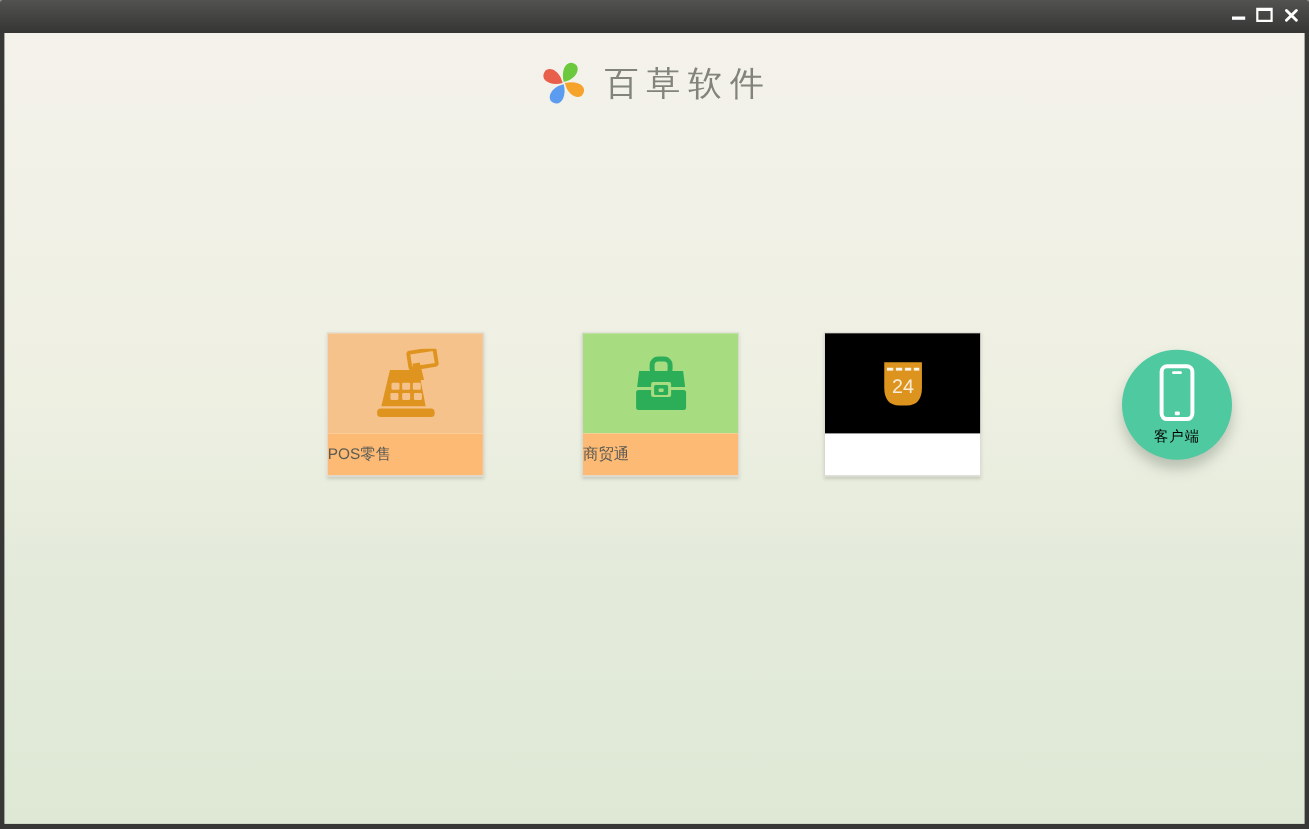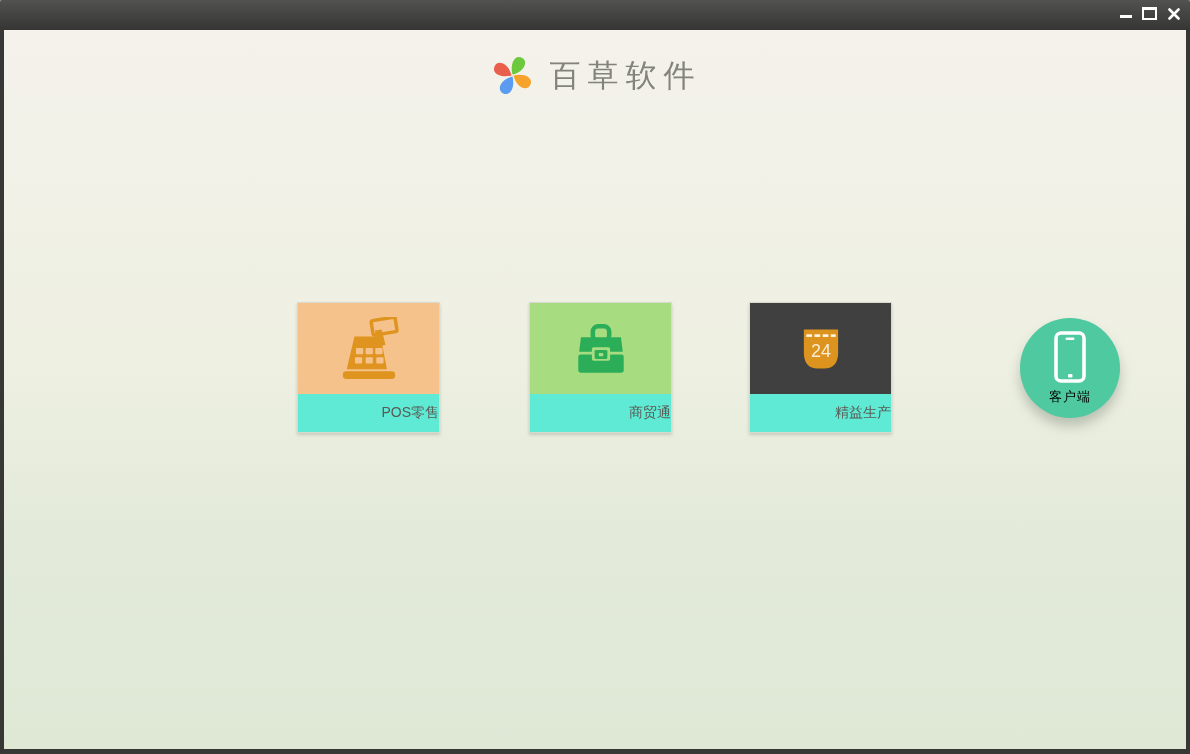--- a/index.html
+++ b/index.html
@@ -57,21 +57,21 @@
   .card{
     position:absolute;top:272px;width:143px;height:131px;
     background:#fff;border:1px solid #d9d9d0;box-sizing:border-box;
     box-shadow:0 2px 3px rgba(110,115,100,.28);
     display:flex;flex-direction:column;cursor:pointer;
   }
   .card-tile{
     height:91px;display:flex;align-items:center;justify-content:center;
   }
   .card-label-strip{
-    flex:1;background:#5eead4;display:flex;align-items:center;justify-content:flex-end;
+    flex:1;background:#fdba74;display:flex;align-items:center;justify-content:flex-start;
   }
   .card-label{font-size:14px;color:#5b5b55;}
   
   .client-circle{
     position:absolute;left:1016px;top:288px;width:100px;height:100px;
     border-radius:50%;
     display:flex;flex-direction:column;align-items:center;justify-content:center;
     box-shadow:0 8px 12px rgba(95,110,95,.35);
     cursor:pointer;
   }
@@ -147,34 +147,31 @@
           <rect x="31" y="34" width="14" height="10" rx="1.5" fill="currentColor"></rect>
           <rect x="35.5" y="37.5" width="5" height="3.5" rx="1" fill="var(--tile)"></rect>
         </svg>
       </div>
       <div class="card-label-strip">
         <span class="card-label">商贸通</span>
       </div>
     </div>
 
     <div class="card" style="left:745px">
-      <div class="card-tile" style="background: #404040; color: rgb(221, 148, 31); --tile: #f6c28c;">
+      <div class="card-tile" style="background: #000000; color: rgb(221, 148, 31); --tile: #f6c28c;">
         <svg width="62" height="62" viewBox="0 0 76 76">
           <path d="M17 14 L59 14 L59 42 Q59 62 42 62 L34 62 Q17 62 17 42 Z" fill="currentColor"></path>
           <g fill="rgba(255,255,255,0.9)">
             <rect x="20" y="20" width="7" height="3.2"></rect>
             <rect x="30" y="20" width="7" height="3.2"></rect>
             <rect x="40" y="20" width="7" height="3.2"></rect>
             <rect x="50" y="20" width="6" height="3.2"></rect>
           </g>
           <text x="38" y="48" text-anchor="middle" font-size="22" fill="rgba(255,255,255,0.82)" font-family="Liberation Sans, DejaVu Sans, sans-serif">24</text>
         </svg>
-      </div>
-      <div class="card-label-strip">
-        <span class="card-label">精益生产</span>
       </div>
     </div>
 
     <div class="client-circle" style="background: rgb(78, 201, 160);">
       <svg width="36" height="54" viewBox="0 0 36 54">
         <rect x="4" y="2" width="28" height="48" rx="5" fill="none" stroke="#fff" stroke-width="3.6"></rect>
         <rect x="13.5" y="6.5" width="9" height="2.6" rx="1.3" fill="#fff"></rect>
         <rect x="16" y="43" width="4.5" height="3.6" rx="1" fill="#fff"></rect>
       </svg>
       <span class="client-label">客户端</span>

